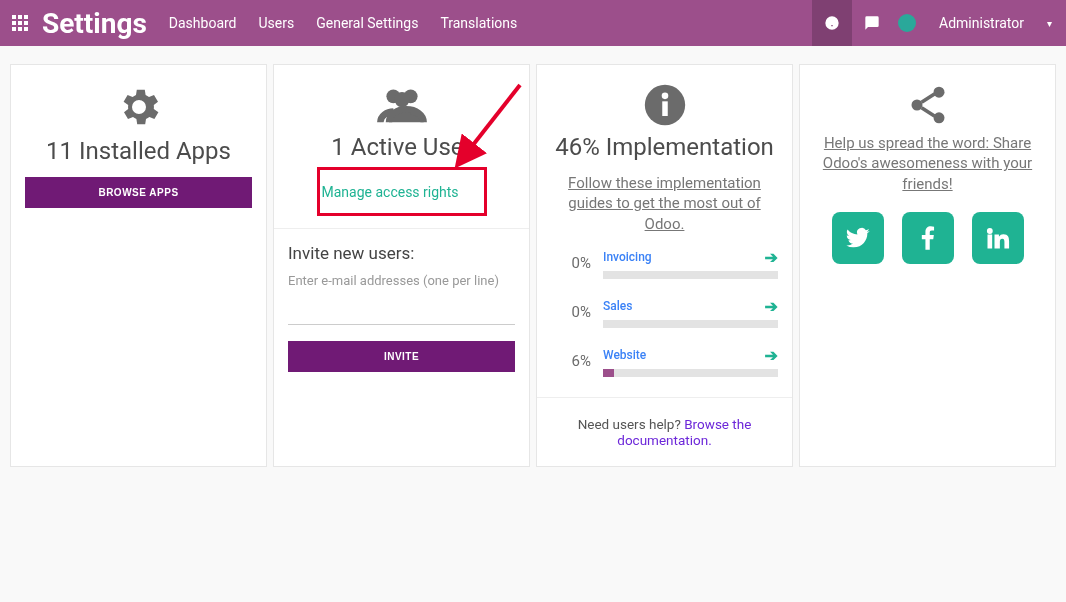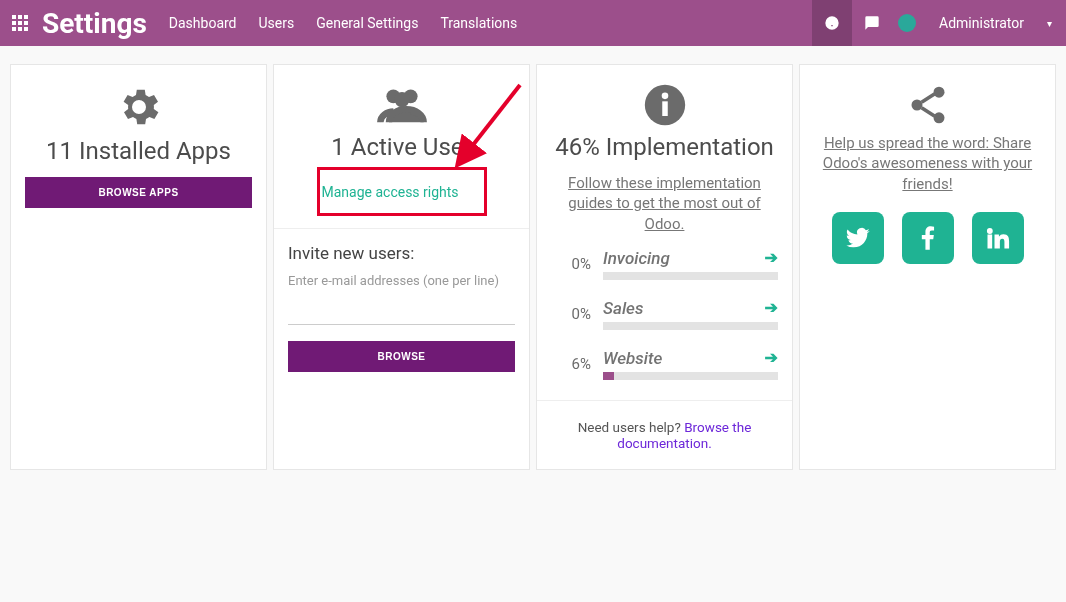--- a/index.html
+++ b/index.html
@@ -30,21 +30,21 @@
   
   .divider { border-top: 1px solid #eee; margin: 0 -14px 14px; }
   .label-small { font-size: 17px; color: #444; margin-bottom: 6px; }
   textarea.invite { width: 100%; border: none; border-bottom: 1px solid #ccc; resize: none; font-size: 13px; color: #555; padding: 4px 0; height: 56px; outline: none; font-family: inherit; }
   textarea.invite::placeholder { color: #999; }
   
   .impl-row { display: flex; align-items: center; gap: 12px; margin-bottom: 18px; }
   .impl-pct { width: 40px; text-align: right; color: #6b6b6b; font-size: 15px; }
   .impl-main { flex: 1; }
   .impl-head { display: flex; justify-content: space-between; align-items: center; margin-bottom: 4px; }
-  .impl-name { color: #737373; font-size: 17px; font-weight: 500; text-decoration: none; cursor: pointer; font-style: italic; }
+  .impl-name { color: #3b82f6; font-size: 12px; font-weight: 500; text-decoration: none; cursor: pointer; }
   .impl-arrow { color: #1fb393; font-weight: bold; cursor: pointer; }
   .impl-bar { height: 8px; background: #e3e3e3; position: relative; }
   .impl-fill { position: absolute; left:0; top:0; bottom:0; background: #9c4f8b; }
   
   .help-box { border-top: 1px solid #eee; margin: 20px -14px -18px; padding: 18px 14px; text-align: center; font-size: 13.5px; color: #555; }
   .help-box a { color: #6d28d9; text-decoration: none; cursor: pointer; }
   
   .social-row { display: flex; justify-content: center; gap: 18px; margin-top: 18px; }
   .social-btn { width: 52px; height: 52px; background: #1fb393; border-radius: 8px; display: flex; align-items: center; justify-content: center; cursor: pointer; }
   .social-btn svg { fill: #fff; }
@@ -114,21 +114,21 @@
         </svg>
     </div>
     <h2>1 Active User</h2>
     <div class="manage-box">
       <a class="manage-link">Manage access rights</a>
     </div>
     <div class="divider"></div>
     <div class="label-small">Invite new users:</div>
     <textarea class="invite" placeholder="Enter e-mail addresses (one per line)" style=""></textarea>
     <div style="height:12px;"></div>
-    <button class="btn-green">BROWSE</button>
+    <button class="btn-green">INVITE</button>
     
     <svg class="arrow-annotation" style="left:176px; top:14px;" width="80" height="100" viewBox="0 0 80 100">
       <defs>
           <marker id="ah" markerWidth="8" markerHeight="8" refX="5" refY="4" orient="auto">
             <path d="M0,0 L8,4 L0,8 z" fill="#e4002b"></path>
           </marker>
         </defs>
       <line x1="70" y1="6" x2="12" y2="80" stroke="#e4002b" stroke-width="4" marker-end="url(#ah)"></line>
     </svg>
   </div>

